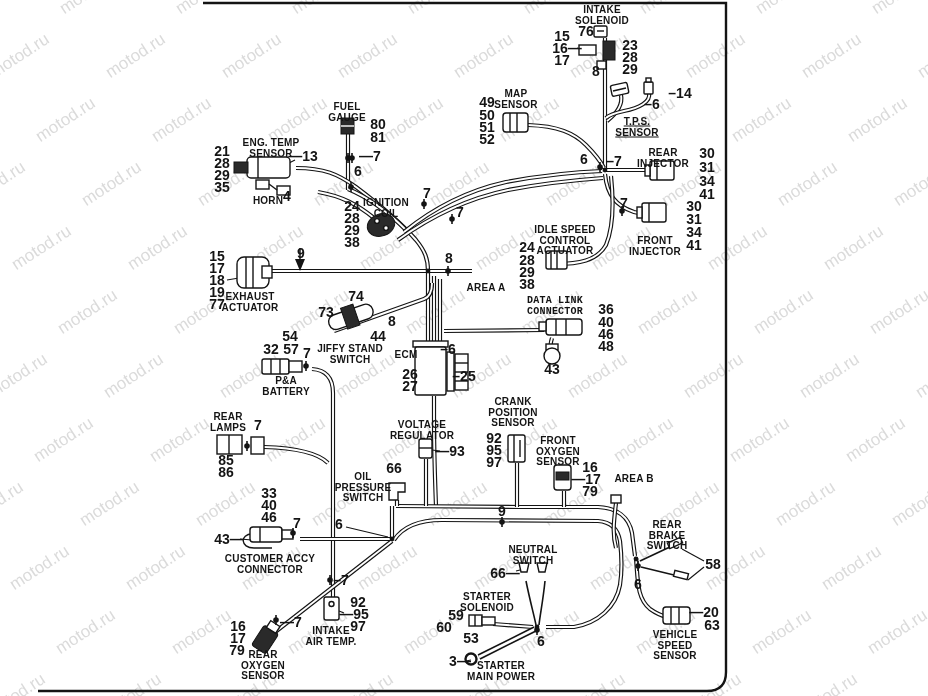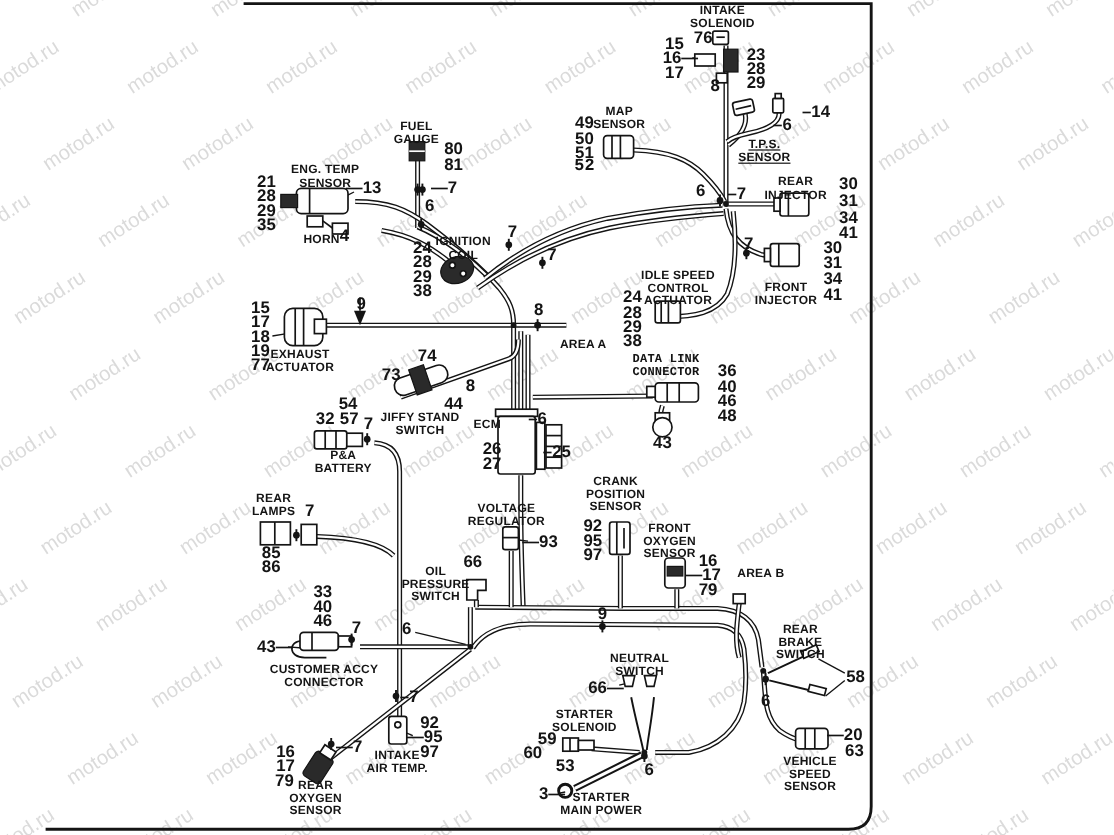--- a/index.html
+++ b/index.html
@@ -498,21 +498,21 @@
       <div class="label c" style="left: 694px; top: 219px;">31</div>
       <div class="label c" style="left: 694px; top: 232px;">34</div>
       <div class="label c" style="left: 694px; top: 245px;">41</div>
       <div class="label c" style="left: 527px; top: 247px;">24</div>
       <div class="label c" style="left: 527px; top: 260px;">28</div>
       <div class="label c" style="left: 527px; top: 272px;">29</div>
       <div class="label c" style="left: 527px; top: 284px;">38</div>
       <div class="label c" style="left: 487px; top: 102px;">49</div>
       <div class="label c" style="left: 487px; top: 115px;">50</div>
       <div class="label c" style="left: 487px; top: 127px;">51</div>
-      <div class="label c" style="left: 487px; top: 139px; font-family: Liberation Mono, monospace;">52</div>
+      <div class="label c" style="left: 487px; top: 139px;">52</div>
       <div class="label c" style="left: 378px; top: 124px;">80</div>
       <div class="label c" style="left: 378px; top: 137px;">81</div>
       <div class="label c" style="left: 370px; top: 156px;">—7</div>
       <div class="label c" style="left: 358px; top: 171px;">6</div>
       <div class="label c" style="left: 222px; top: 151px;">21</div>
       <div class="label c" style="left: 222px; top: 163px;">28</div>
       <div class="label c" style="left: 222px; top: 175px;">29</div>
       <div class="label c" style="left: 222px; top: 187px;">35</div>
       <div class="label c" style="left: 303px; top: 156px;">—13</div>
       <div class="label c" style="left: 287px; top: 196px;">4</div>

